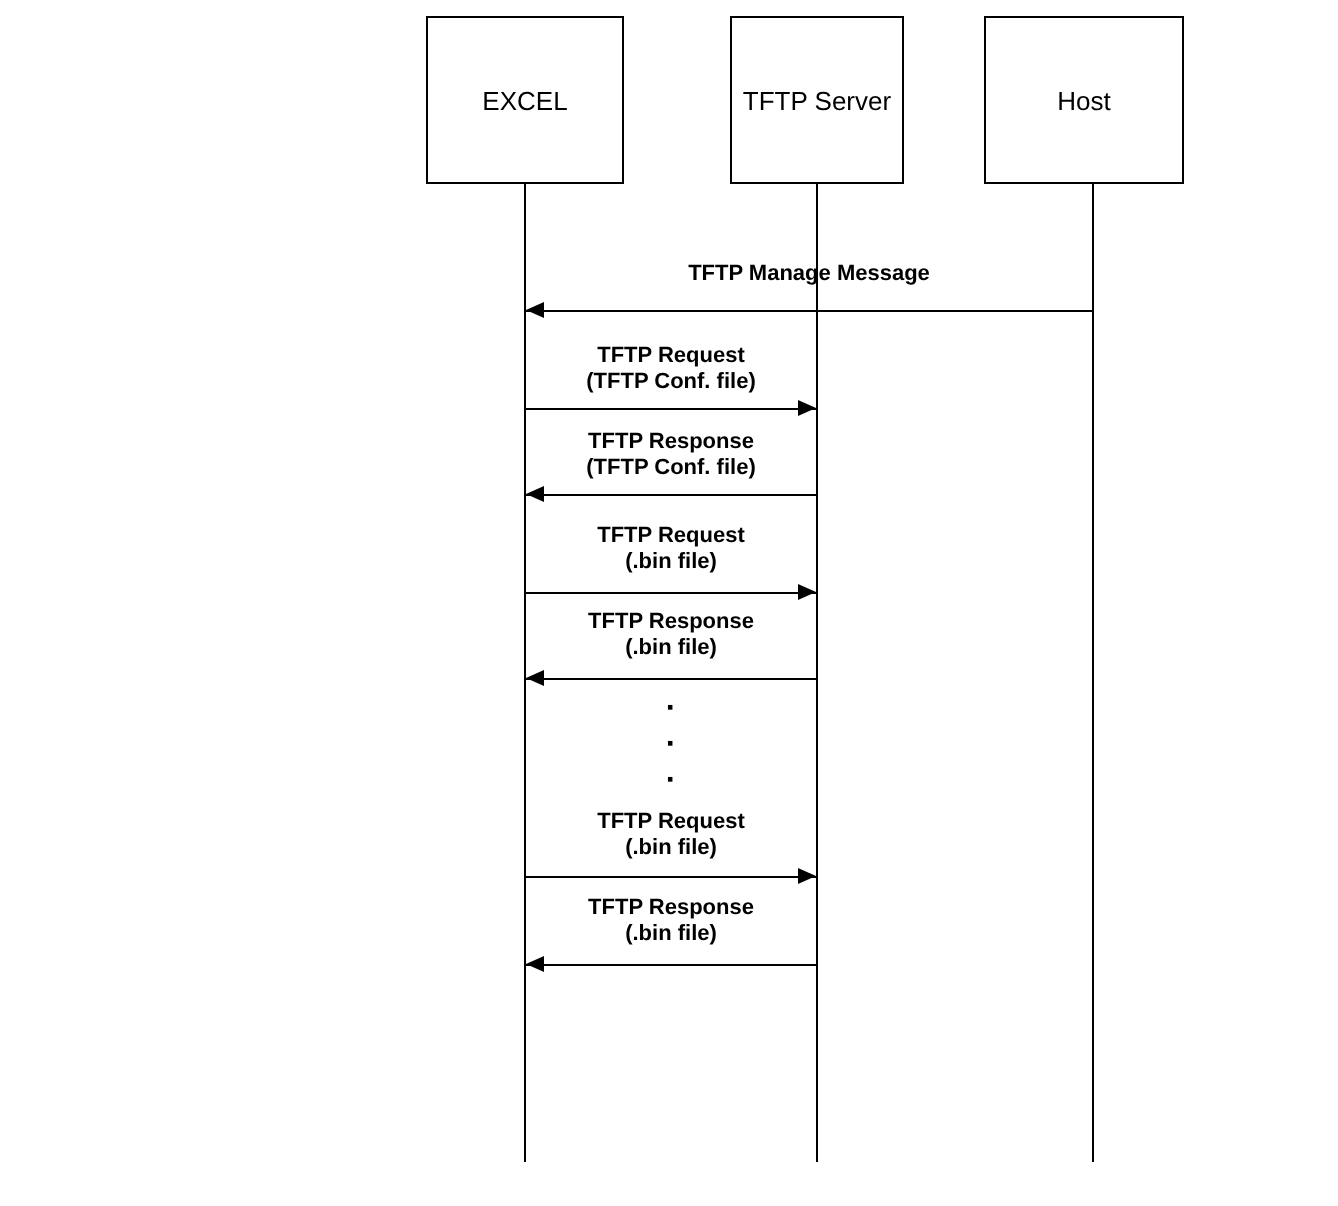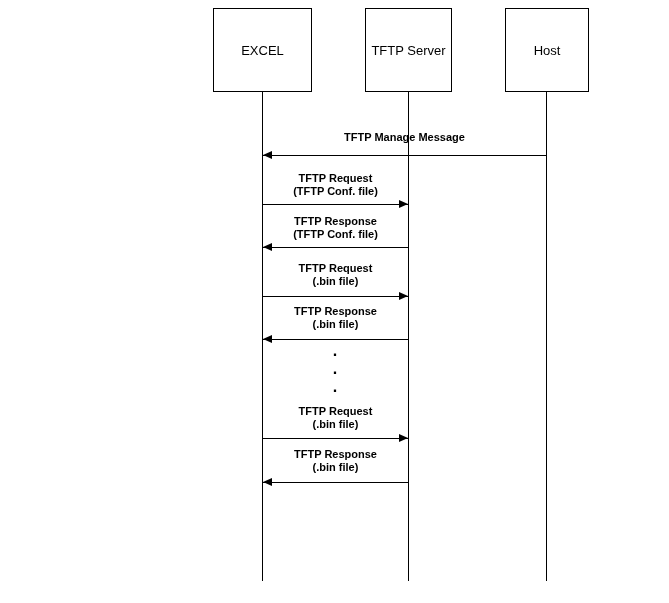--- a/index.html
+++ b/index.html
@@ -75,21 +75,21 @@
 <body>
 
 <div class="canvas">
 
   <div class="actor-box" style="left:365px;width:87px;">
     <span>TFTP Server</span>
   </div>
   <div class="actor-box" style="left:213px;width:99px;">
     <span>EXCEL</span>
   </div>
-  <div class="actor-box" style="left:505px;width:84px;">
+  <div class="actor-box" style="left:492px;width:100px;">
     <span>Host</span>
   </div>
 
   <div class="lifeline" style="left:262px;"></div>
   <div class="lifeline" style="left:408px;"></div>
   <div class="lifeline" style="left:546px;"></div>
 
   <div class="msg-label" style="left:263px;width:283px;top:131px;">
     <span>TFTP Manage Message</span>
   </div>

